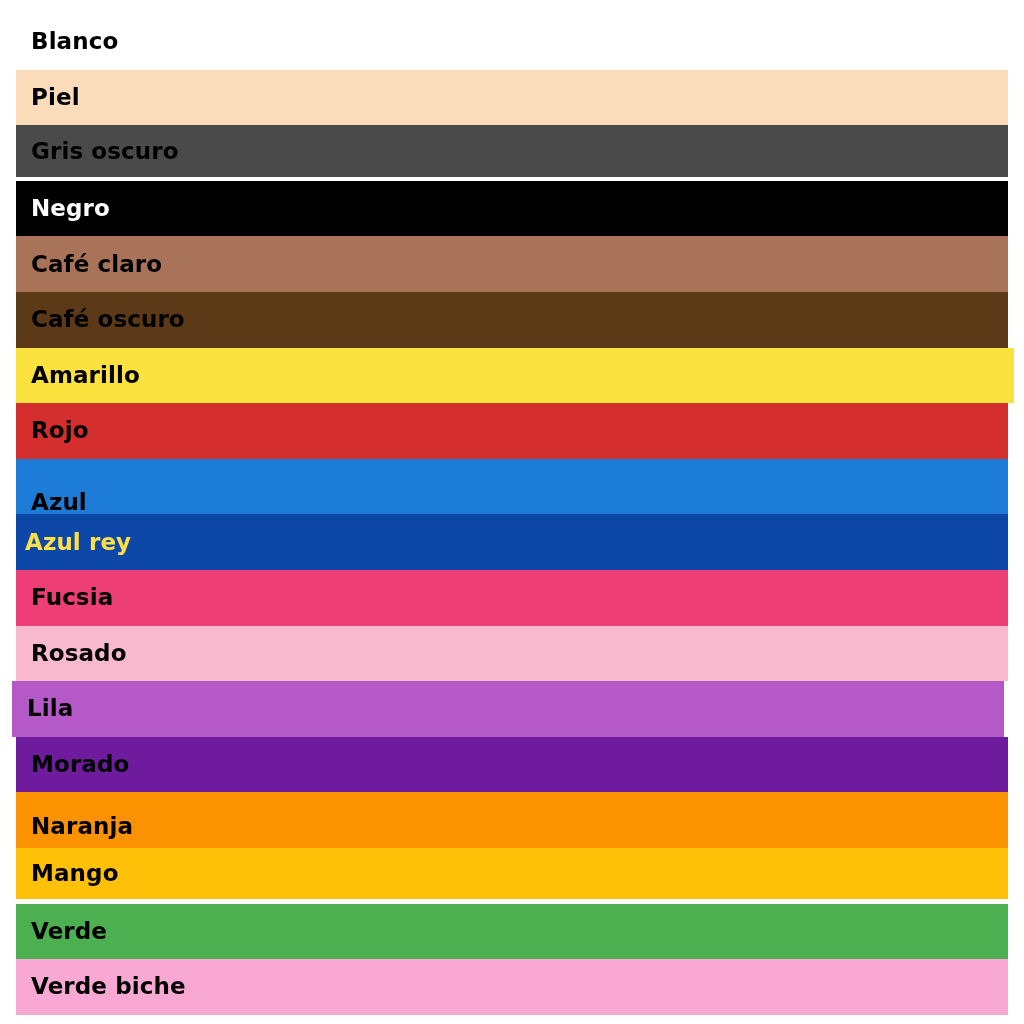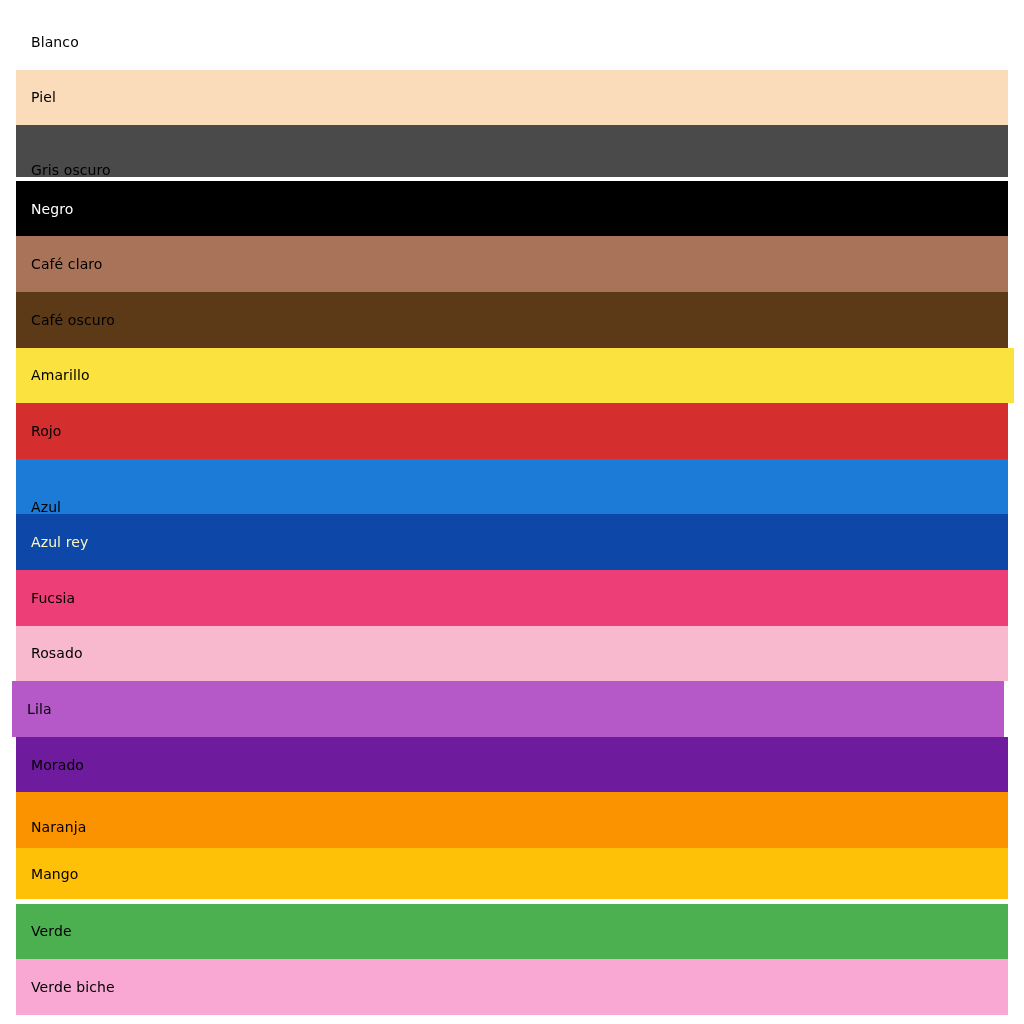--- a/index.html
+++ b/index.html
@@ -24,40 +24,40 @@
     background: #ffffff;
   }
 
   .swatch {
     position: absolute;
     display: flex;
     align-items: center;
   }
 
   .swatch-label {
-    font-size: 14px;
+    font-size: 23px;
     line-height: 1;
-    font-weight: 400;
+    font-weight: 700;
     letter-spacing: 0.1px;
     padding-left: 15px;
     white-space: nowrap;
     -webkit-font-smoothing: antialiased;
   }
 </style>
 </head>
 <body>
 
 <div id="palette">
     <div class="swatch" style="left: 16px; top: 14px; width: 992px; height: 55.6px; background: rgb(255, 255, 255);">
       <span class="swatch-label" style="color: rgb(0, 0, 0); padding-left: 15px;">Blanco</span>
     </div>
     <div class="swatch" style="left: 16px; top: 69.6px; width: 992px; height: 55.6px; background: rgb(250, 220, 186);">
       <span class="swatch-label" style="color: rgb(0, 0, 0); padding-left: 15px;">Piel</span>
     </div>
-    <div class="swatch" style="left: 16px; top: 125.2px; width: 992px; height: 52px; background: rgb(74, 74, 74); align-items: flex-end;">
+    <div class="swatch" style="left: 16px; top: 125.2px; width: 992px; height: 52px; background: rgb(74, 74, 74);">
       <span class="swatch-label" style="color: rgb(0, 0, 0); padding-left: 15px;">Gris oscuro</span>
     </div>
     <div class="swatch" style="left: 16px; top: 180.8px; width: 992px; height: 55.6px; background: rgb(0, 0, 0);">
       <span class="swatch-label" style="color: rgb(255, 255, 255); padding-left: 15px;">Negro</span>
     </div>
     <div class="swatch" style="left: 16px; top: 236.4px; width: 992px; height: 55.6px; background: rgb(168, 115, 88);">
       <span class="swatch-label" style="color: rgb(0, 0, 0); padding-left: 15px;">Café claro</span>
     </div>
     <div class="swatch" style="left: 16px; top: 292px; width: 992px; height: 55.6px; background: rgb(92, 58, 24);">
       <span class="swatch-label" style="color: rgb(0, 0, 0); padding-left: 15px;">Café oscuro</span>
@@ -65,21 +65,21 @@
     <div class="swatch" style="left: 16px; top: 347.6px; width: 998px; height: 55.6px; background: rgb(252, 226, 62);">
       <span class="swatch-label" style="color: rgb(0, 0, 0); padding-left: 15px;">Amarillo</span>
     </div>
     <div class="swatch" style="left: 16px; top: 403.2px; width: 992px; height: 55.6px; background: rgb(212, 47, 46);">
       <span class="swatch-label" style="color: rgb(0, 0, 0); padding-left: 15px;">Rojo</span>
     </div>
     <div class="swatch" style="left: 16px; top: 458.8px; width: 992px; height: 55.6px; background: rgb(28, 123, 214); align-items: flex-end;">
       <span class="swatch-label" style="color: rgb(0, 0, 0); padding-left: 15px;">Azul</span>
     </div>
     <div class="swatch" style="left: 16px; top: 514.4px; width: 992px; height: 55.6px; background: rgb(13, 71, 168);">
-      <span class="swatch-label" style="color: #fef9c3; padding-left: 15px;">Azul rey</span>
+      <span class="swatch-label" style="color: #fde047; padding-left: 9px;">Azul rey</span>
     </div>
     <div class="swatch" style="left: 16px; top: 570px; width: 992px; height: 55.6px; background: rgb(238, 62, 120);">
       <span class="swatch-label" style="color: rgb(0, 0, 0); padding-left: 15px;">Fucsia</span>
     </div>
     <div class="swatch" style="left: 16px; top: 625.6px; width: 992px; height: 55.6px; background: rgb(248, 184, 206);">
       <span class="swatch-label" style="color: rgb(0, 0, 0); padding-left: 15px;">Rosado</span>
     </div>
     <div class="swatch" style="left: 12px; top: 681.2px; width: 992px; height: 55.6px; background: rgb(181, 89, 200);">
       <span class="swatch-label" style="color: rgb(0, 0, 0); padding-left: 15px;">Lila</span>
     </div>

